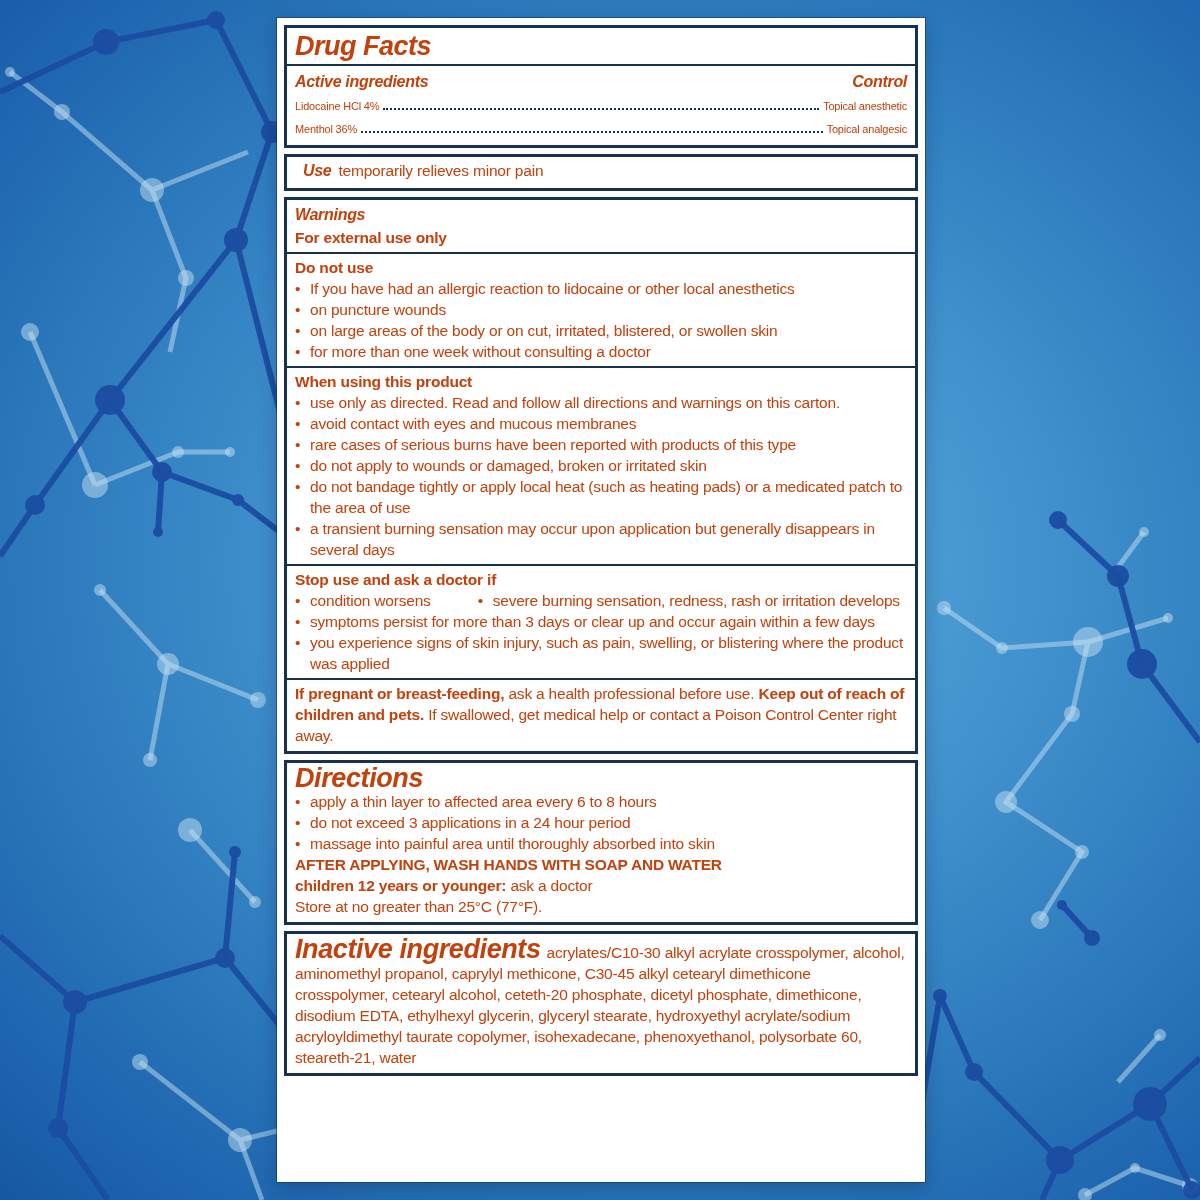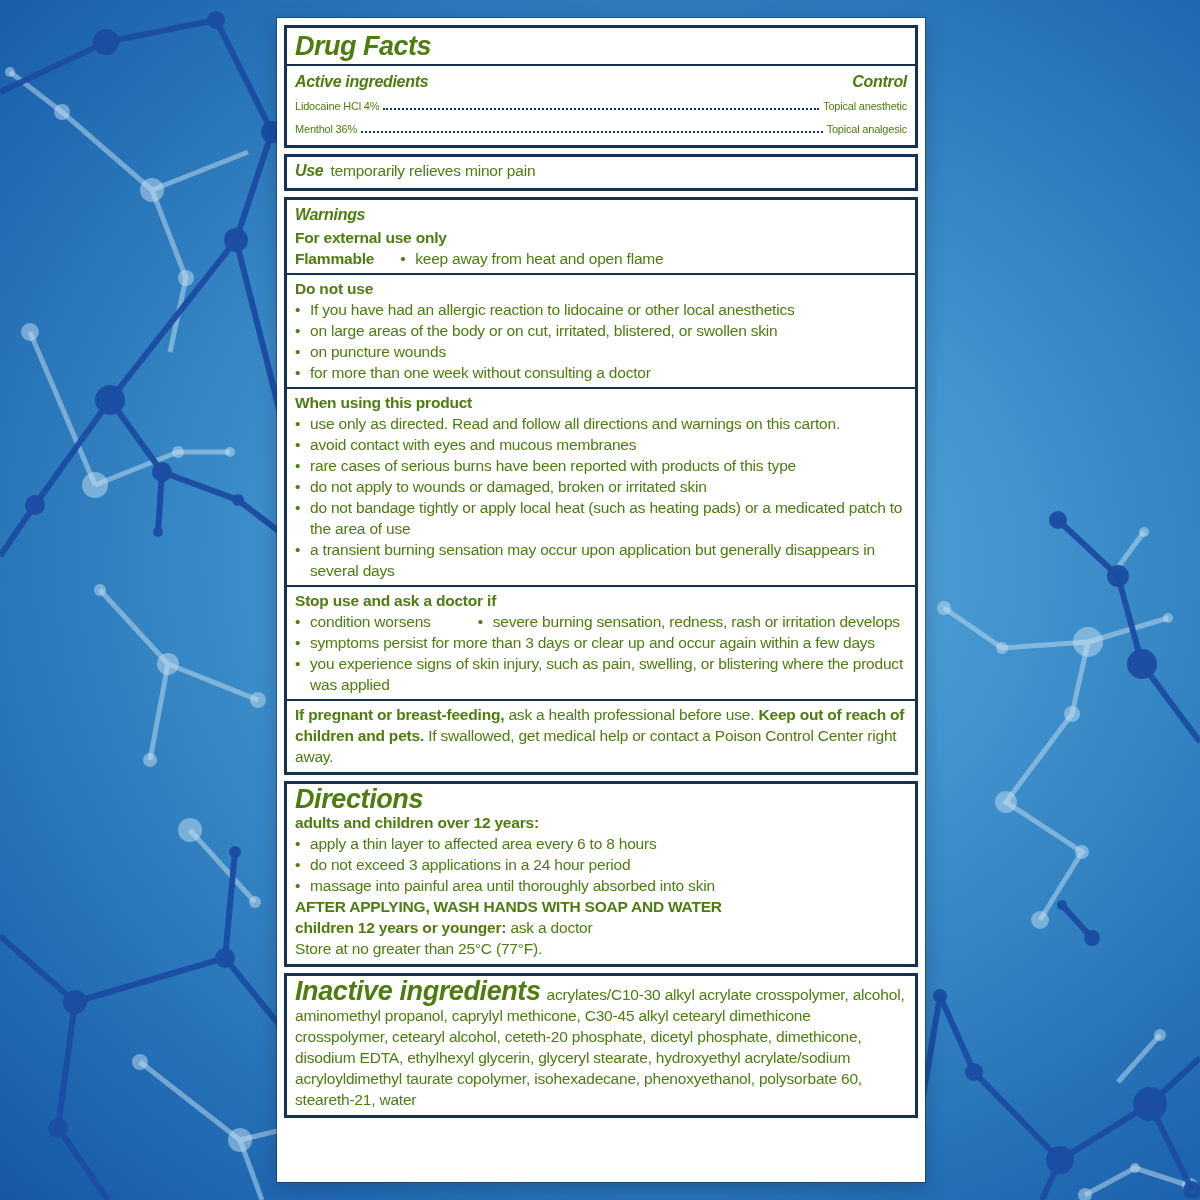--- a/index.html
+++ b/index.html
@@ -10,41 +10,41 @@
       radial-gradient(1000px 900px at 56% 47%, #61b1e2 0%, #3e8fcb 40%, #2a77ba 66%, #1d63ae 86%, #15559f 100%);
   }
   .molecules{position:absolute;left:0;top:0;width:1200px;height:1200px;}
   .panel{
     position:absolute;left:277px;top:18px;width:648px;height:1164px;
     background:#ffffff;box-sizing:border-box;padding:7px;
     box-shadow:0 0 0 1px rgba(15,35,70,.45), 0 6px 18px rgba(0,25,70,.28);
     display:flex;flex-direction:column;gap:6px;
   }
   .box{
-    border:3px solid #173150;background:#fff;color:#4d7c0f;
+    border:3px solid #173150;background:#fff;color:#c2410c;
     padding:2px 8px 5px;box-sizing:border-box;flex:0 0 auto;
   }
   .t{font-size:15.5px;line-height:21px;letter-spacing:-0.2px;}
   .h1{font-size:27px;line-height:32px;font-style:italic;font-weight:bold;letter-spacing:-0.5px;}
   .h2{font-size:16px;line-height:25px;font-style:italic;font-weight:bold;letter-spacing:-0.3px;}
   .h2big{font-size:27px;line-height:26px;font-style:italic;font-weight:bold;letter-spacing:-0.4px;}
   .b{font-weight:bold;}
   .rule{border:none;border-top:2px solid #173150;margin:2px -8px 3px;}
   .sep{border:none;border-top:2px solid #173150;margin:4px -8px 3px;}
   .heads{display:flex;justify-content:space-between;align-items:baseline;}
   .ing-row{display:flex;align-items:baseline;font-size:11px;line-height:21px;letter-spacing:-0.2px;}
   .leader{flex:1;border-bottom:2px dotted #173150;margin:0 4px 3px;height:14px;}
   .bi{display:flex;font-size:15.5px;line-height:21px;letter-spacing:-0.2px;}
   .bi::before{content:"\2022";flex:0 0 15px;width:15px;}
   .bi-pair{display:flex;gap:17px;}
   .bi-pair .bi + .bi{margin-left:30px;}
   .flam{display:flex;}
   .flam .bi{margin-left:26px;}
   .use-line{padding-top:1px;}
-  .use-line .h2{margin-right:7px;}
+  .use-line .h2{margin-right:7px;margin-left:8px;}
   .inline-wrap .h2big{margin-right:6px;}
   p{margin:0;}
 </style>
 </head>
 <body>
 
 <svg class="molecules" viewBox="0 0 1200 1200" xmlns="http://www.w3.org/2000/svg">
 
   <g stroke="#c4e0f2" stroke-width="5" fill="none" opacity="0.5">
     <path d="M10,72 L62,112 L152,190 L186,278 L170,352"></path>
@@ -161,30 +161,26 @@
     </div>
   </section>
 
   <section class="box use-line">
     <span class="h2">Use</span><span class="t">temporarily relieves minor pain</span>
   </section>
 
   <section class="box">
     <div class="h2">Warnings</div>
     <div class="t b">For external use only</div>
-    <div class="flam t">
-      <span class="b">Flammable</span>
-      <span class="bi">keep away from heat and open flame</span>
-    </div>
 
     <hr class="sep">
     <div class="t b">Do not use</div>
     <div class="bi">If you have had an allergic reaction to lidocaine or other local anesthetics</div>
+    <div class="bi">on puncture wounds</div>
     <div class="bi">on large areas of the body or on cut, irritated, blistered, or swollen skin</div>
-    <div class="bi">on puncture wounds</div>
     <div class="bi">for more than one week without consulting a doctor</div>
 
     <hr class="sep">
     <div class="t b">When using this product</div>
     <div class="bi">use only as directed. Read and follow all directions and warnings on this carton.</div>
     <div class="bi">avoid contact with eyes and mucous membranes</div>
     <div class="bi">rare cases of serious burns have been reported with products of this type</div>
     <div class="bi">do not apply to wounds or damaged, broken or irritated skin</div>
     <div class="bi">do not bandage tightly or apply local heat (such as heating pads) or a medicated patch to the area of use</div>
     <div class="bi">a transient burning sensation may occur upon application but generally disappears in several days</div>
@@ -197,21 +193,20 @@
     </div>
     <div class="bi">symptoms persist for more than 3 days or clear up and occur again within a few days</div>
     <div class="bi">you experience signs of skin injury, such as pain, swelling, or blistering where the product was applied</div>
 
     <hr class="sep">
     <p class="t"><span class="b">If pregnant or breast-feeding,</span><span> ask a health professional before use. </span><span class="b">Keep out of reach of children and pets.</span><span> If swallowed, get medical help or contact a Poison Control Center right away.</span></p>
   </section>
 
   <section class="box">
     <div class="h2big">Directions</div>
-    <div class="t b">adults and children over 12 years:</div>
     <div class="bi">apply a thin layer to affected area every 6 to 8 hours</div>
     <div class="bi">do not exceed 3 applications in a 24 hour period</div>
     <div class="bi">massage into painful area until thoroughly absorbed into skin</div>
     <div class="t b">AFTER APPLYING, WASH HANDS WITH SOAP AND WATER</div>
     <div class="t"><span class="b">children 12 years or younger:</span><span> ask a doctor</span></div>
     <div class="t">Store at no greater than 25°C (77°F).</div>
   </section>
 
   <section class="box inline-wrap">
     <p class="t"><span class="h2big">Inactive ingredients</span><span>acrylates/C10-30 alkyl acrylate crosspolymer, alcohol, aminomethyl propanol, caprylyl methicone, C30-45 alkyl cetearyl dimethicone crosspolymer, cetearyl alcohol, ceteth-20 phosphate, dicetyl phosphate, dimethicone, disodium EDTA, ethylhexyl glycerin, glyceryl stearate, hydroxyethyl acrylate/sodium acryloyldimethyl taurate copolymer, isohexadecane, phenoxyethanol, polysorbate 60, steareth-21, water</span></p>

